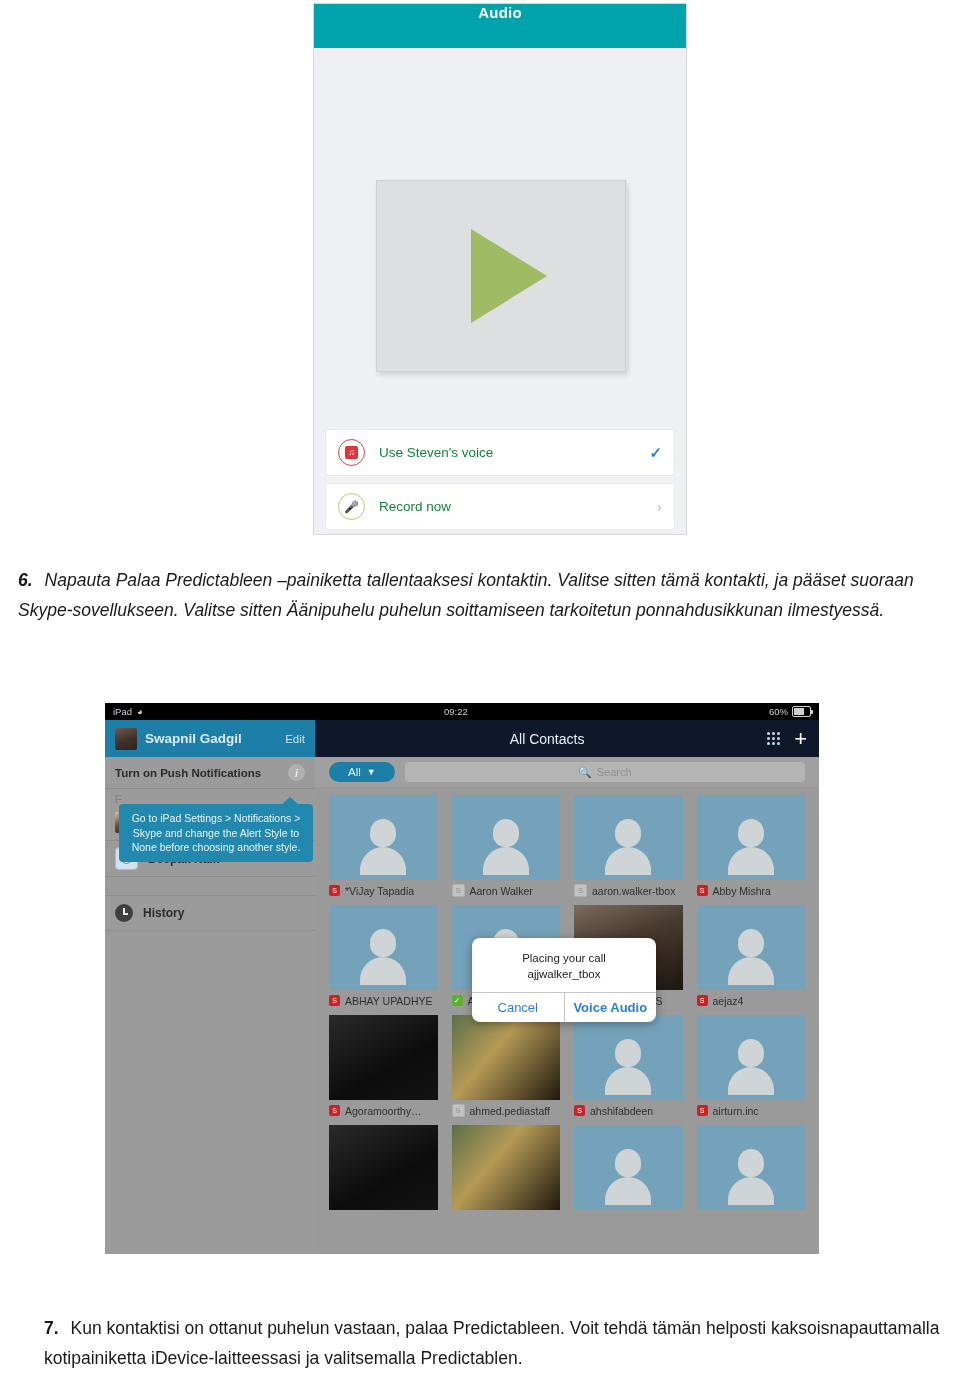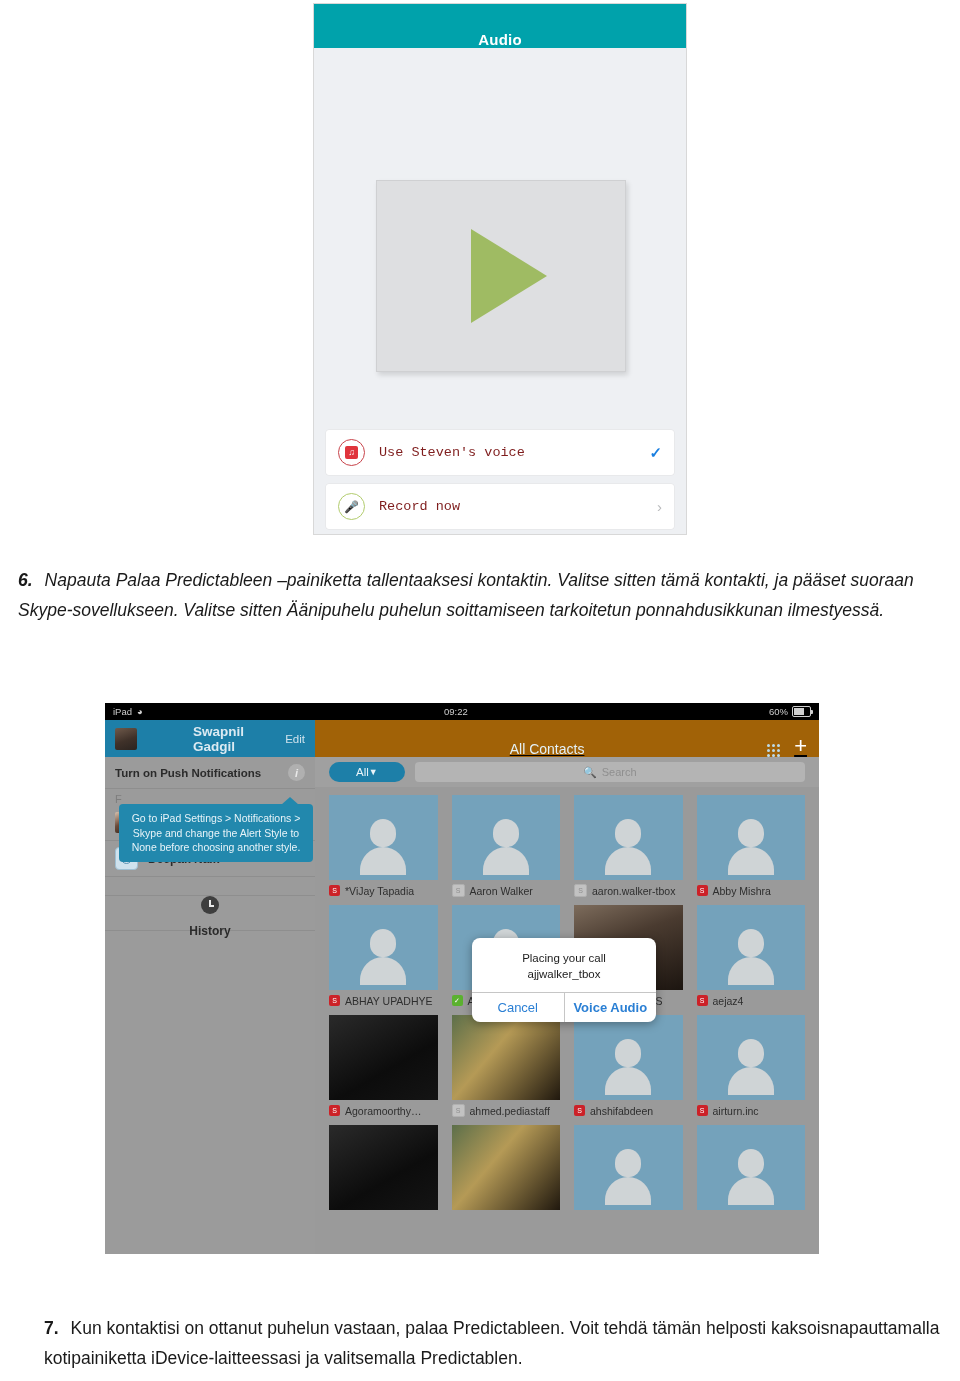--- a/index.html
+++ b/index.html
@@ -10,21 +10,21 @@
   }
 
   
   .audio-shot{
     position:absolute;left:314px;top:4px;width:372px;height:530px;
     background:#eef0f3;overflow:hidden;
     box-shadow:0 0 0 1px #d8d8d8;
   }
   .audio-header{
     height:44px;background:#00a2ab;color:#ffffff;
-    display:flex;align-items:flex-end;justify-content:center;
+    display:flex;align-items:flex-start;justify-content:center;
     font-size:15px;font-weight:bold;letter-spacing:.2px;
   }
   .audio-body{position:relative;height:486px;background:#eef0f3;}
   .media-panel{
     position:absolute;left:62px;top:132px;width:248px;height:190px;
     background:#dedfe1;border:1px solid #cfd0d2;
     box-shadow:2px 3px 5px rgba(0,0,0,.13);
     display:flex;align-items:center;justify-content:center;
   }
   .play-triangle{
@@ -41,21 +41,21 @@
   }
   .opt-icon{
     width:25px;height:25px;border-radius:50%;
     display:flex;align-items:center;justify-content:center;
     flex:0 0 auto;margin-right:14px;font-size:12px;line-height:1;
   }
   .ic-voice{border:1.5px solid #c8434a;color:#d03a40;}
   .ic-voice .sq{width:13px;height:13px;background:#e0343c;border-radius:2px;
     display:flex;align-items:center;justify-content:center;color:#fff;font-size:9px;font-weight:bold;}
   .ic-mic{border:1.5px solid #b2cc6d;color:#8aa445;}
-  .opt-label{font-size:13.5px;color:#7f1d1d;flex:1;font-family:Liberation Mono, monospace;}
+  .opt-label{font-size:13.5px;color:#15803d;flex:1;}
   .opt-check{color:#1a7fe0;font-size:15px;font-weight:bold;}
   .opt-chev{color:#b9babc;font-size:15px;}
 
   
   .step{
     position:absolute;left:18px;right:14px;
     font-size:17.5px;line-height:30px;color:#1a1a1a;
   }
   .step .num{font-weight:bold;margin-right:12px;}
   #step6{top:565px;font-style:italic;}
@@ -85,21 +85,21 @@
   
   .sk-side{width:210px;background:#9b9b9b;position:relative;flex:0 0 auto;}
   .sk-side-top{
     height:37px;background:#1d7fa8;display:flex;align-items:center;
     padding:0 10px;gap:8px;
   }
   .sk-avatar{
     width:22px;height:22px;border-radius:2px;flex:0 0 auto;
     background:linear-gradient(160deg,#6f5a4b 0%,#3f3129 55%,#2b2420 100%);
   }
-  .sk-name{color:#dbeaf2;font-size:13.5px;font-weight:bold;flex:1;margin-left:48px;}
+  .sk-name{color:#dbeaf2;font-size:13.5px;font-weight:bold;flex:1;}
   .sk-edit{color:#cfe2ec;font-size:11.5px;}
   .push-row{
     height:31px;display:flex;align-items:center;padding:0 10px;
     border-bottom:1px solid #8e8e8e;background:#9b9b9b;position:relative;
   }
   .push-label{font-size:11.5px;font-weight:bold;color:#2b2b2b;flex:1;}
   .info-badge{
     width:17px;height:17px;border-radius:50%;background:#b0b0b0;
     color:#e9e9e9;font-size:11px;font-weight:bold;font-style:italic;
     display:flex;align-items:center;justify-content:center;
@@ -119,47 +119,47 @@
     height:35px;display:flex;align-items:center;gap:10px;padding:0 10px;
     border-bottom:1px solid #8e8e8e;
   }
   .sk-thumb{width:21px;height:21px;flex:0 0 auto;border-radius:2px;}
   .th-sneha{background:linear-gradient(150deg,#d8c2ae 0%,#6b4b3a 45%,#231812 100%);}
   .th-deepak{background:#cfe2ee;border:1px solid #9fc0d4;border-radius:4px;position:relative;}
   .th-deepak:after{content:"";position:absolute;left:5px;top:5px;width:9px;height:9px;border-radius:50%;border:1.5px solid #5b93b5;}
   .sk-cname{font-size:12px;color:#2b2b2b;font-weight:bold;}
   .sk-hist{
     height:34px;display:flex;align-items:center;gap:10px;padding:0 10px;
-    border-top:1px solid #8e8e8e;border-bottom:1px solid #8e8e8e;margin-top:18px;flex-direction:column;
+    border-top:1px solid #8e8e8e;border-bottom:1px solid #8e8e8e;margin-top:18px;
   }
   .clock-ic{
     width:18px;height:18px;border-radius:50%;background:#3e3e3e;position:relative;flex:0 0 auto;
   }
   .clock-ic:before{content:"";position:absolute;left:8px;top:4px;width:1.5px;height:6px;background:#eaeaea;}
   .clock-ic:after{content:"";position:absolute;left:8px;top:9px;width:5px;height:1.5px;background:#eaeaea;}
 
   
   .sk-main{flex:1;position:relative;background:#9a9a9a;}
   .sk-top{
-    height:37px;background:#a16207;display:flex;align-items:flex-end;
-    padding:0 12px;position:relative;text-decoration:underline;
+    height:37px;background:#0f172a;display:flex;align-items:center;
+    padding:0 12px;position:relative;
   }
   .sk-title{flex:1;text-align:center;color:#e4f1f7;font-size:14px;}
   .grid-ic{
     display:grid;grid-template-columns:repeat(3,3px);grid-gap:2px;margin-right:14px;
   }
   .grid-ic span{width:3px;height:3px;background:#bcdbea;border-radius:50%;}
   .plus-ic{color:#ffffff;font-size:22px;line-height:1;font-weight:300;}
   .sk-filterbar{
     height:30px;display:flex;align-items:center;gap:10px;padding:0 14px;
     background:#a0a0a0;
   }
   .pill-all{
     background:#1d7fa8;color:#e9f4f9;border-radius:14px;
-    padding:4px 27px;font-size:11.5px;display:flex;align-items:center;
+    padding:4px 19px;font-size:11.5px;display:flex;align-items:center;gap:6px;
   }
   .chev-d{font-size:9px;}
   .searchbox{
     flex:1;height:20px;background:#b4b4b4;border-radius:4px;
     display:flex;align-items:center;justify-content:center;gap:5px;
     color:#8f8f8f;font-size:11px;
   }
 
   .cgrid{
     padding:8px 14px 15px;display:grid;grid-template-columns:repeat(4,1fr);

